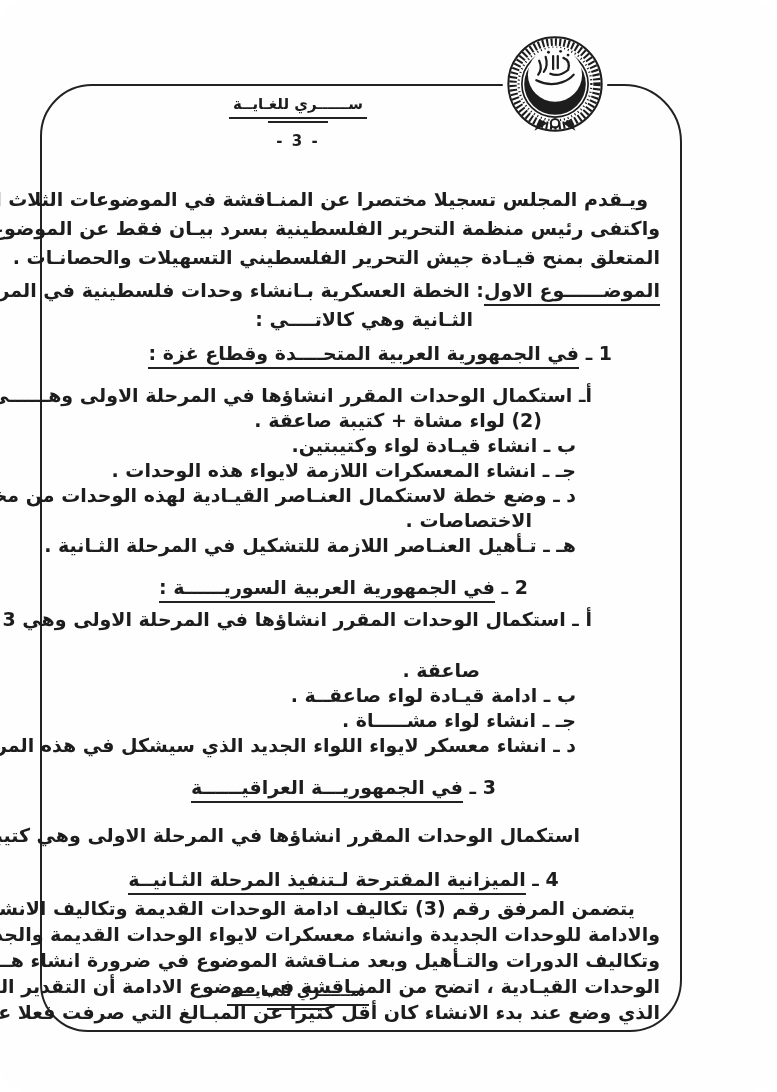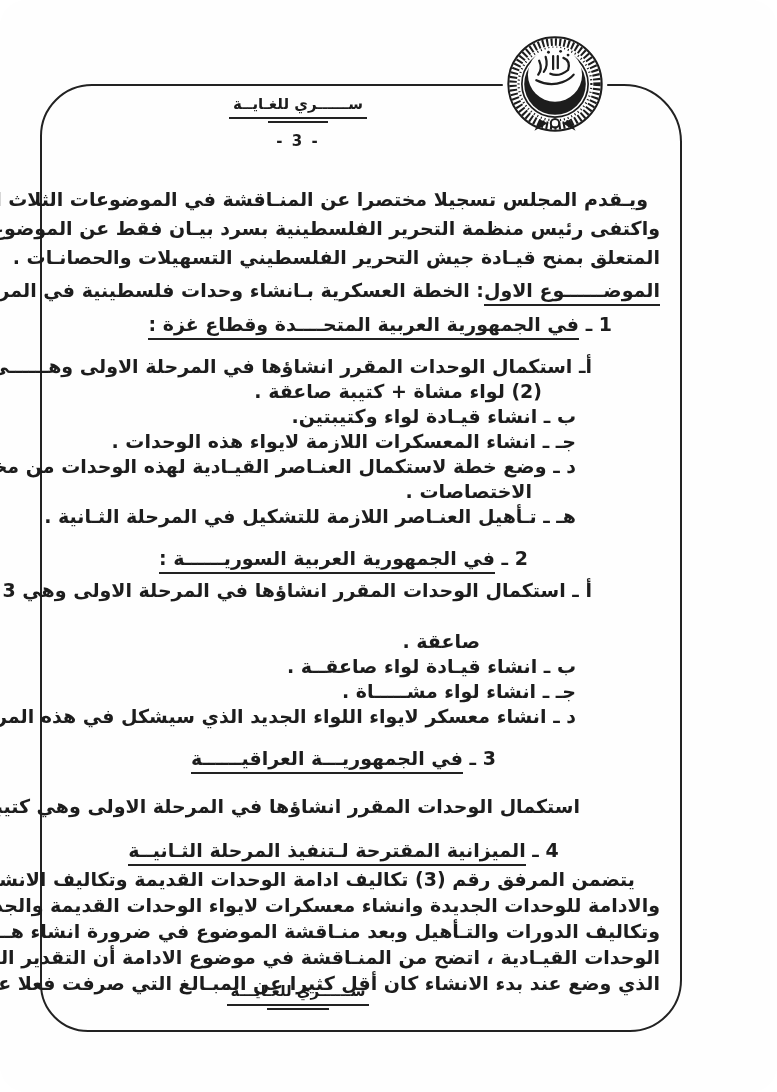--- a/index.html
+++ b/index.html
@@ -89,34 +89,35 @@
 
   <div class="pageno">- 3 -</div>
 
   <div class="content">
 
     <div class="ln pr12">ويـقدم المجلس تسجيلا مختصرا عن المنـاقشة في الموضوعات الثلاث الاولى</div>
     <div class="ln">واكتفى رئيس منظمة التحرير الفلسطينية بسرد بيـان فقط عن الموضوع الرابع</div>
     <div class="ln">المتعلق بمنح قيـادة جيش التحرير الفلسطيني التسهيلات والحصانـات .</div>
 
     <div class="ln mt16"><span class="u">الموضــــــوع الاول</span><span>: الخطة العسكرية بـانشاء وحدات فلسطينية في المرحلــــة</span></div>
+    <div class="ln pr187">الثـانية وهي كالاتــــي :</div>
 
     <div class="ln h mt6 pr48"><span>1 ـ</span> <span class="u">في الجمهورية العربية المتحــــدة وقطاع غزة :</span></div>
     <div class="ln tight mt8 pr68">أـ استكمال الوحدات المقرر انشاؤها في المرحلة الاولى وهــــــي</div>
     <div class="ln tight pr118">(2) لواء مشاة + كتيبة صاعقة .</div>
     <div class="ln tight pr84">ب ـ انشاء قيـادة لواء وكتيبتين.</div>
     <div class="ln tight pr84">جـ ـ انشاء المعسكرات اللازمة لايواء هذه الوحدات .</div>
     <div class="ln tight pr84">د ـ وضع خطة لاستكمال العنـاصر القيـادية لهذه الوحدات من مختلــــف</div>
     <div class="ln tight pr128">الاختصاصات .</div>
     <div class="ln tight pr84">هـ ـ تـأهيل العنـاصر اللازمة للتشكيل في المرحلة الثـانية .</div>
 
     <div class="ln h mt8 pr48"><span>2 ـ</span> <span class="u">في الجمهورية العربية السوريــــــة :</span></div>
     <div class="ln tight mt6 pr68">أ ـ استكمال الوحدات المقرر انشاؤها في المرحلة الاولى وهي 3 كتيبة</div>
     <div class="ln tight pr180">صاعقة .</div>
-    <div class="ln tight pr84">ب ـ انشاء قيـادة لواء صاعقــة .</div>
+    <div class="ln tight pr84">ب ـ ادامة قيـادة لواء صاعقــة .</div>
     <div class="ln tight pr84">جـ ـ انشاء لواء مشـــــاة .</div>
     <div class="ln tight pr84">د ـ انشاء معسكر لايواء اللواء الجديد الذي سيشكل في هذه المرحلة .</div>
 
     <div class="ln h mt8 pr48"><span>3 ـ</span> <span class="u">في الجمهوريـــة العراقيــــــة</span></div>
     <div class="ln mt12 pr80">استكمال الوحدات المقرر انشاؤها في المرحلة الاولى وهي كتيبة صاعقة .</div>
 
     <div class="ln h mt8 pr48"><span>4 ـ</span> <span class="u">الميزانية المقترحة لـتنفيذ المرحلة الثـانيــة</span></div>
     <div class="ln para mt2 pr25">يتضمن المرفق رقم (3) تكاليف ادامة الوحدات القديمة وتكاليف الانشاء</div>
     <div class="ln para">والادامة للوحدات الجديدة وانشاء معسكرات لايواء الوحدات القديمة والجديــدة</div>
     <div class="ln para">وتكاليف الدورات والتـأهيل وبعد منـاقشة الموضوع في ضرورة انشاء هــــــــذه</div>

